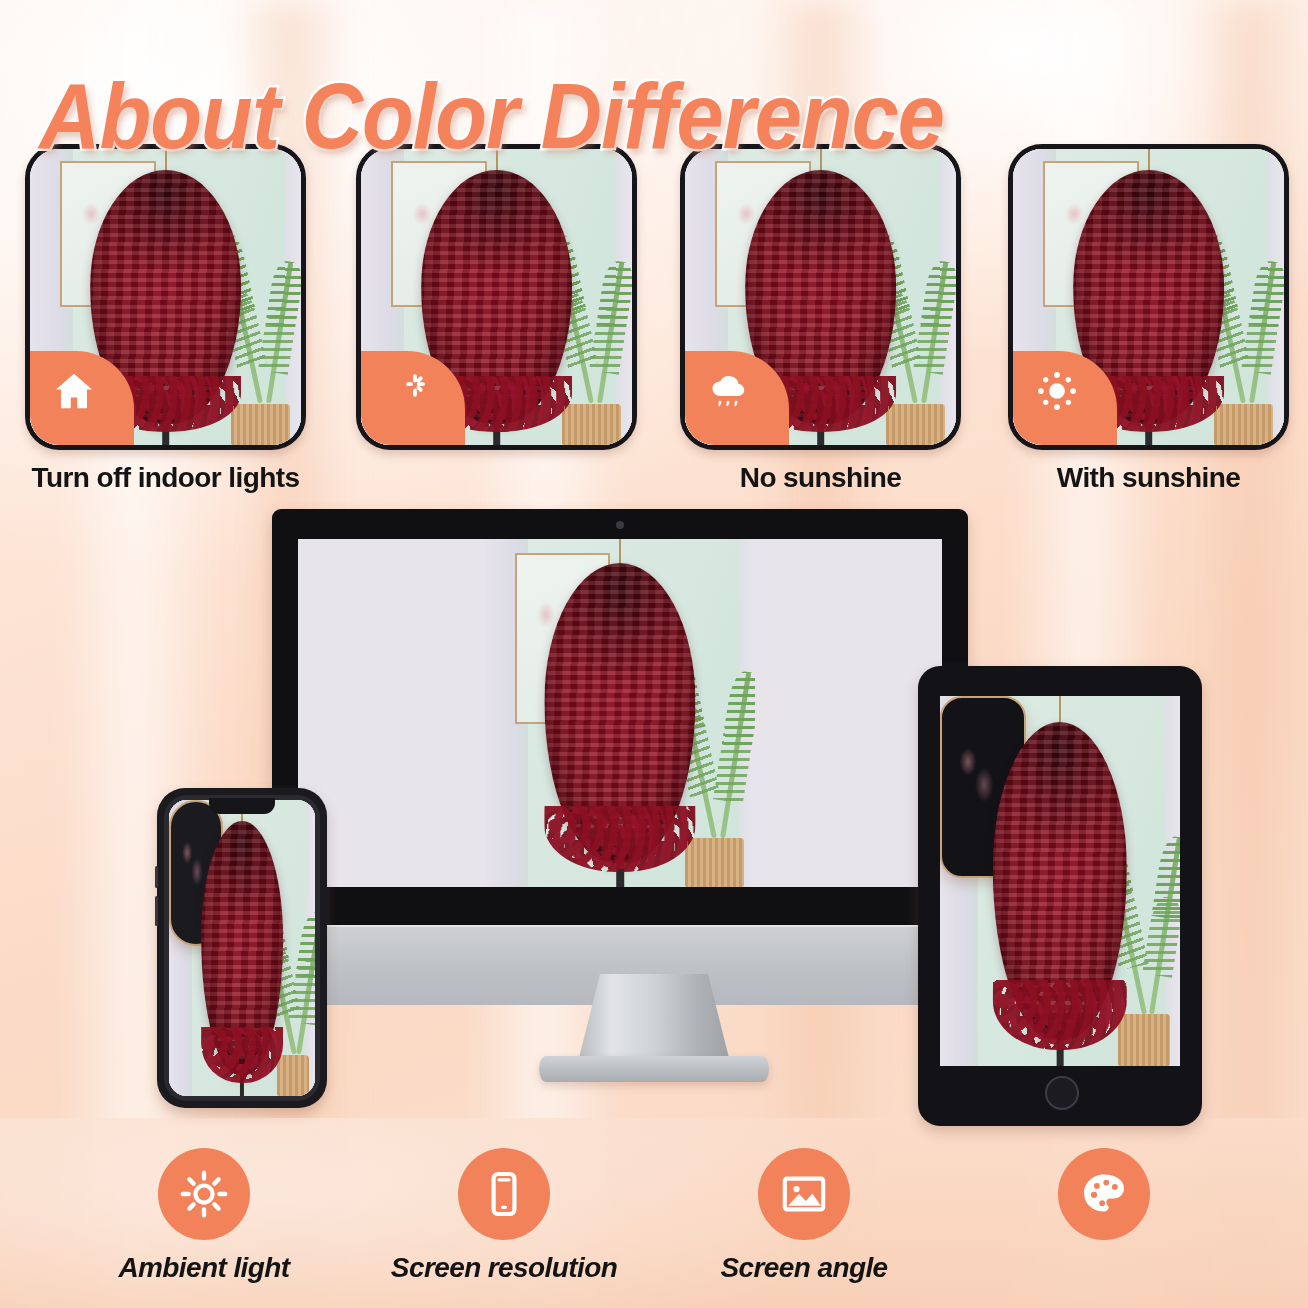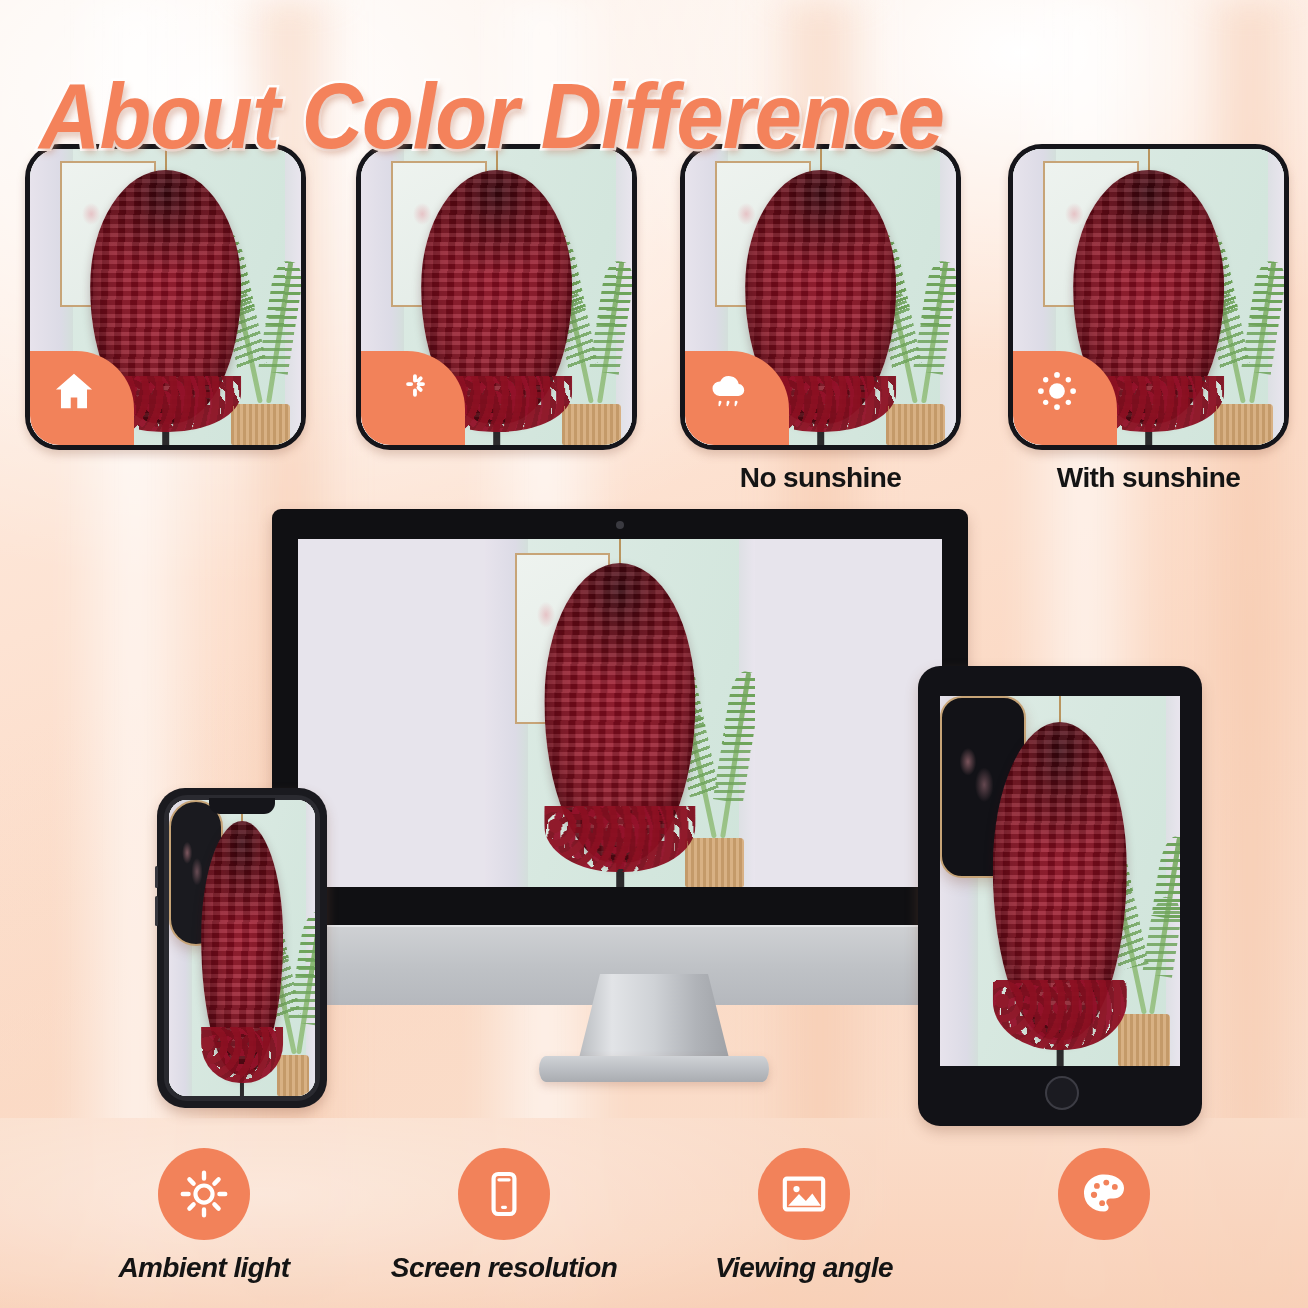--- a/index.html
+++ b/index.html
@@ -185,20 +185,21 @@
           <div class="hook"></div>
           <div class="stand"></div>
           <div class="wig"></div>
       </div>
       <div class="badge">
         <svg viewBox="0 0 24 24">
           <path d="M12 3 2.6 11.2h2.6V21h5.1v-5.6h3.4V21h5.1v-9.8h2.6z" fill="#fff"></path>
         </svg>
       </div>
     </div>
+    <div class="caption">Turn off indoor lights</div>
   </div>
 
   <div class="card" style="left:356px">
     <div class="shell">
       <div class="photo">
         <div class="wall"></div>
           <div class="curtainL"></div>
           <div class="curtainR"></div>
         <div class="frame"></div>
         <div class="plant">
@@ -388,21 +389,21 @@
   </div>
 
   <div class="feat">
     <div class="circ">
       <svg viewBox="0 0 24 24">
         <rect x="2.8" y="4.6" width="18.4" height="14.8" rx="1" fill="none" stroke="#fff" stroke-width="2"></rect>
         <circle cx="8.4" cy="9.6" r="1.5" fill="#fff"></circle>
         <path d="M4.4 17.6 9.6 12l3.3 3.4 3.1-3.6 4.1 5.8z" fill="#fff"></path>
       </svg>
     </div>
-    <div class="lbl">Viewing angle</div>
+    <div class="lbl">Screen angle</div>
   </div>
 
   <div class="feat">
     <div class="circ">
       <svg viewBox="0 0 24 24">
         <path d="M12 2.6C6.6 2.6 2.4 6.5 2.4 11.6c0 5 4.2 8.8 9.6 8.8 1.4 0 2.2-.9 2.2-1.9 0-.6-.3-1-.6-1.4-.3-.4-.5-.7-.5-1.2 0-1 .8-1.8 1.9-1.8h1.6c3 0 5-2 5-5 0-3.6-3.9-6.5-9.6-6.5z" fill="#fff"></path>
         <g fill="#f2825a">
           <circle cx="7.2" cy="12.4" r="1.5"></circle>
           <circle cx="8.6" cy="8.1" r="1.4"></circle>
           <circle cx="13.1" cy="6.5" r="1.4"></circle>

